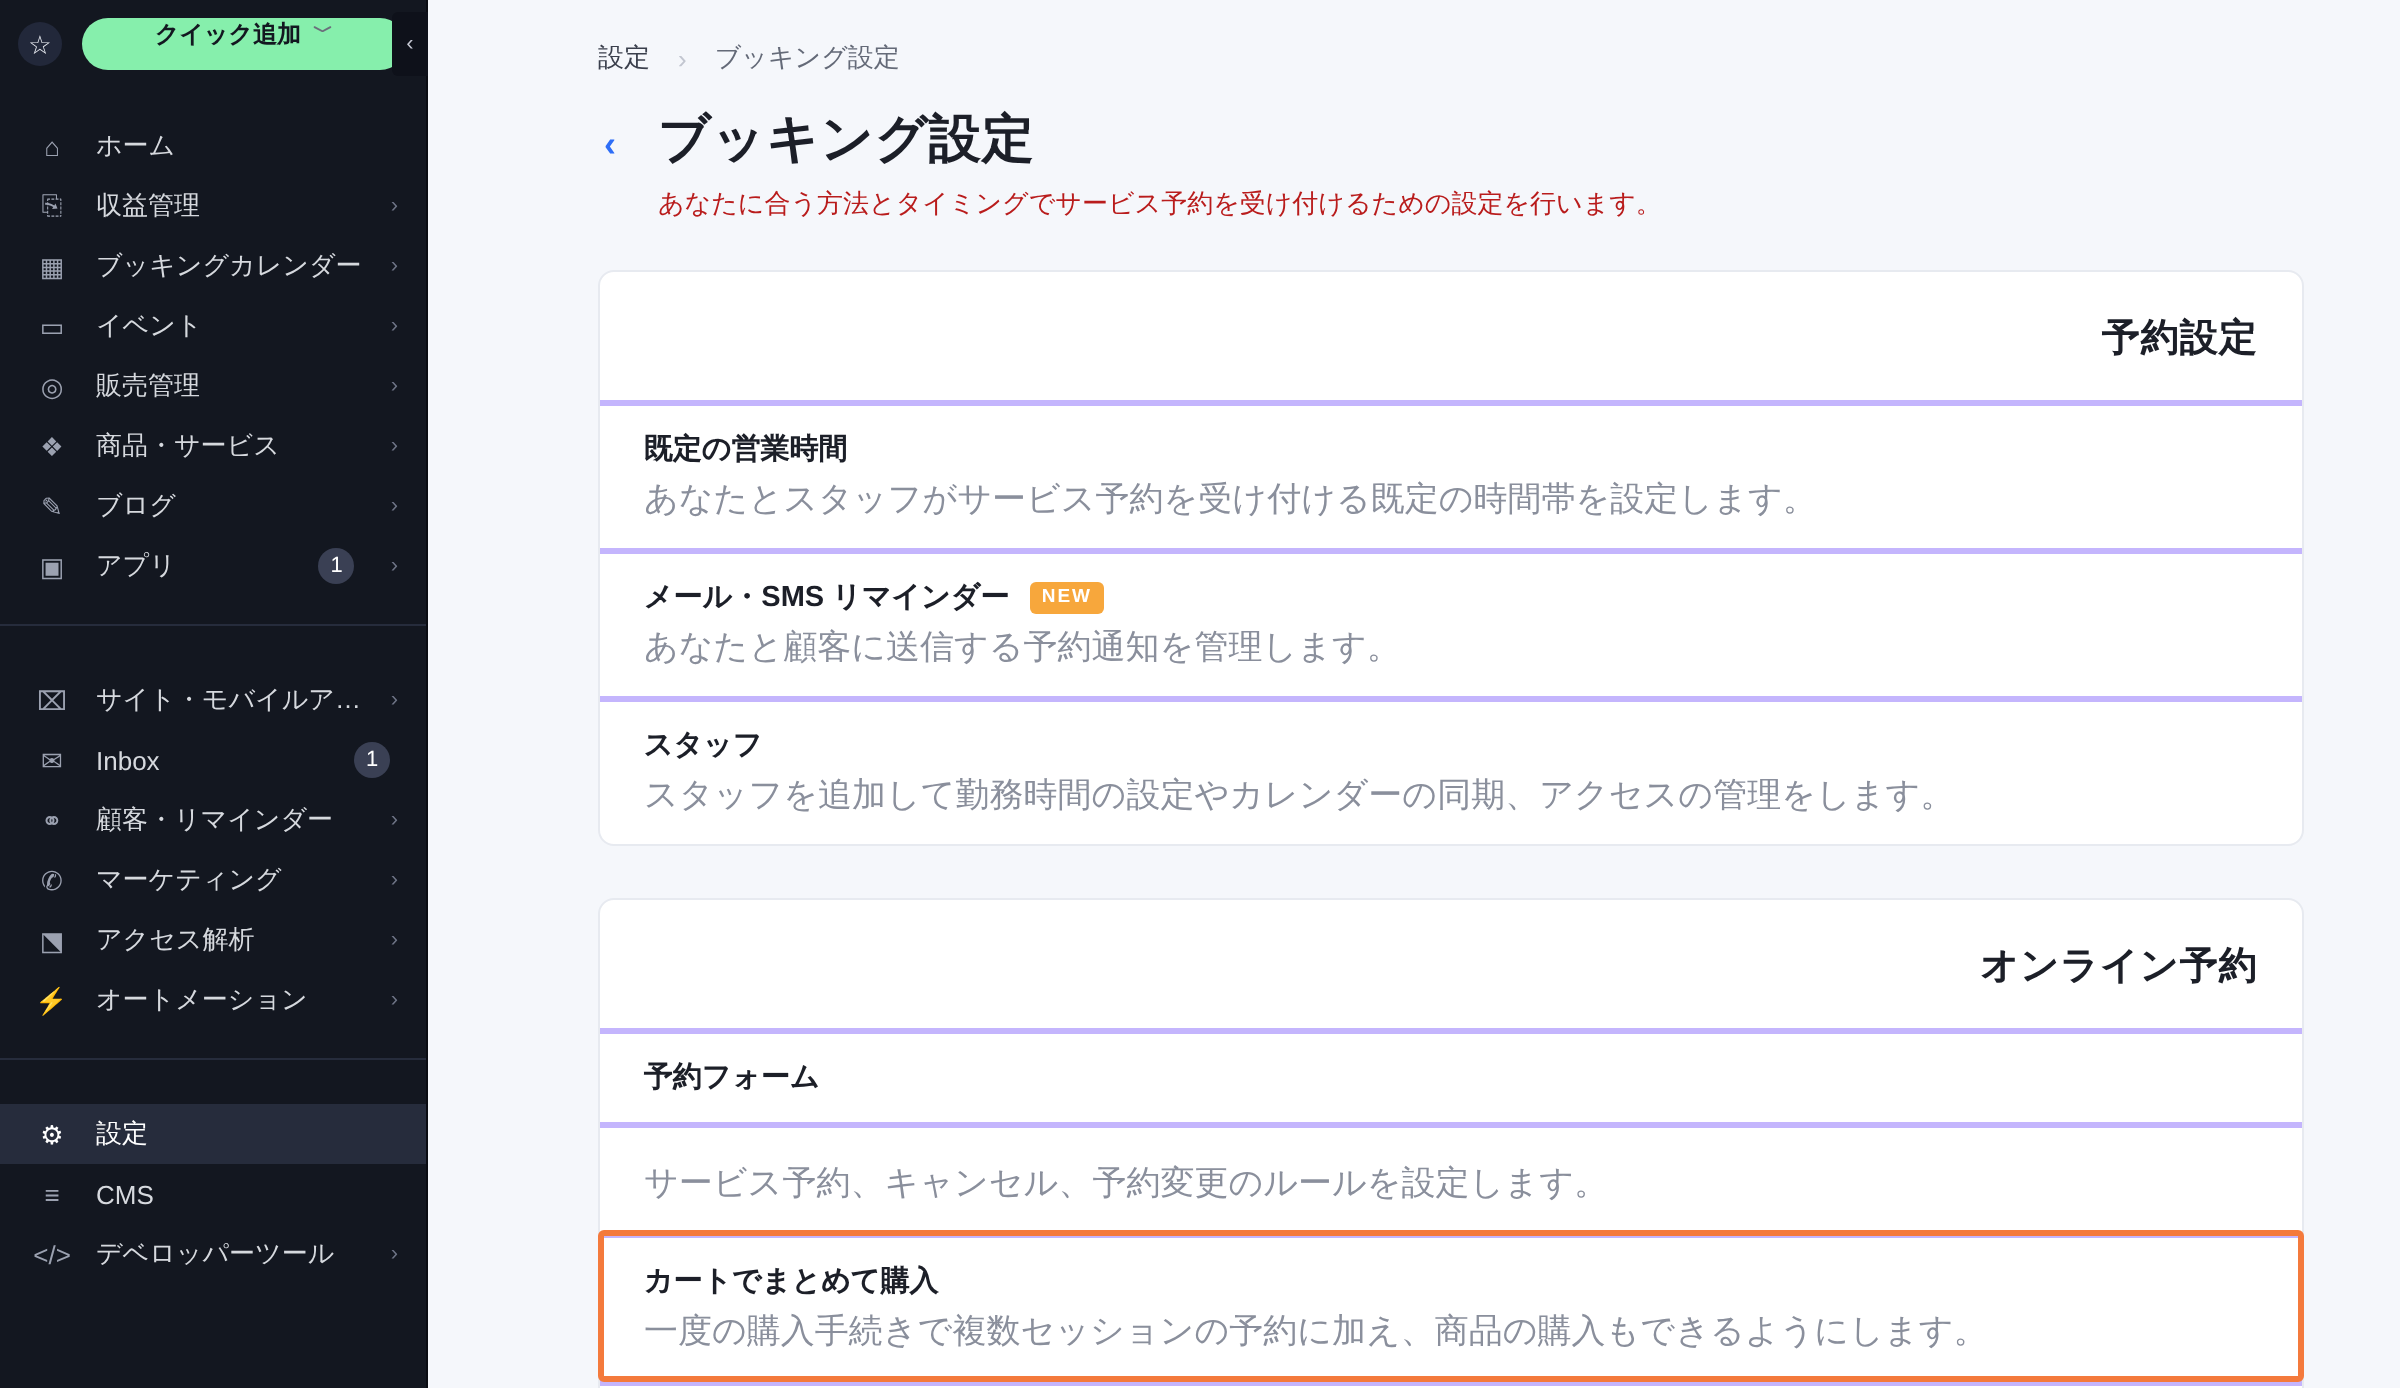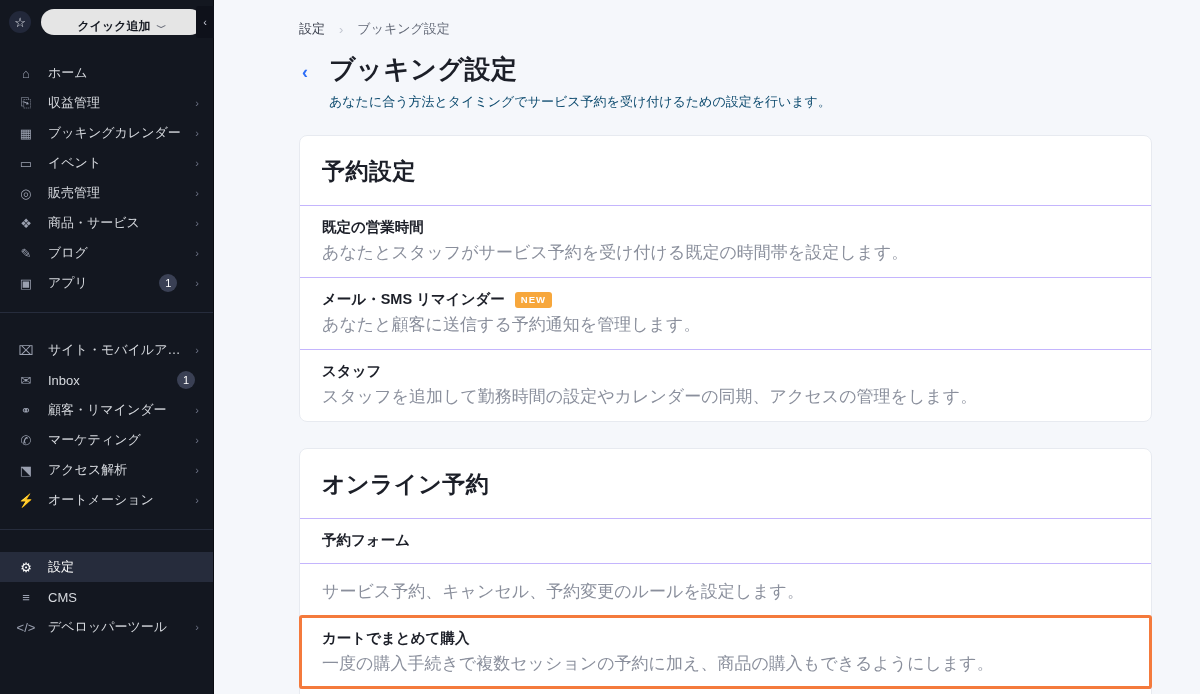--- a/index.html
+++ b/index.html
@@ -34,26 +34,26 @@
     width: 22px; height: 22px;
     border-radius: 50%;
     background: #22283a;
     display: flex; align-items: center; justify-content: center;
     color: #eceff5;
   }
   .quick-add {
     flex: 1;
     height: 26px;
     border-radius: 14px;
-    background: #e5e5e5;
+    background: #86efac;
     color: #131720;
     font-size: 12px;
     font-weight: 700;
     display: flex;
-    align-items: flex-end;
+    align-items: flex-start;
     justify-content: center;
     gap: 6px;
     cursor: pointer;
   }
   .quick-add .chev { font-size: 10px; color: #6b6f7b; }
 
   .sb-collapse {
     position: absolute;
     top: 6px; right: -1px;
     width: 18px; height: 32px;
@@ -127,39 +127,40 @@
   }
   .pagetitle {
     font-size: 26px;
     font-weight: 800;
     color: #1c1f28;
     letter-spacing: 0.5px;
   }
   .pagedesc {
     margin-top: 6px;
     font-size: 13px;
-    color: #0c4a6e;
+    color: #b91c1c;
   }
 
   .card {
     background: #ffffff;
     border-radius: 8px;
     margin-bottom: 26px;
     border: 1px solid #e7eaf0;
   }
   .card-head {
     padding: 20px 22px 18px;
-    font-size: 23px;
+    font-size: 19px;
     font-weight: 800;
     color: #1c1f28;
     letter-spacing: 0.5px;
+    text-align: right;
   }
   .row {
     padding: 12px 22px 13px;
-    border-top: 1px solid #c4b5fd;
+    border-top: 3px solid #c4b5fd;
     cursor: pointer;
   }
   .row.hl {
     outline: 3px solid #f47a3c;
     outline-offset: -2px;
     border-radius: 2px;
   }
   .row-title {
     font-size: 14.5px;
     font-weight: 600;

